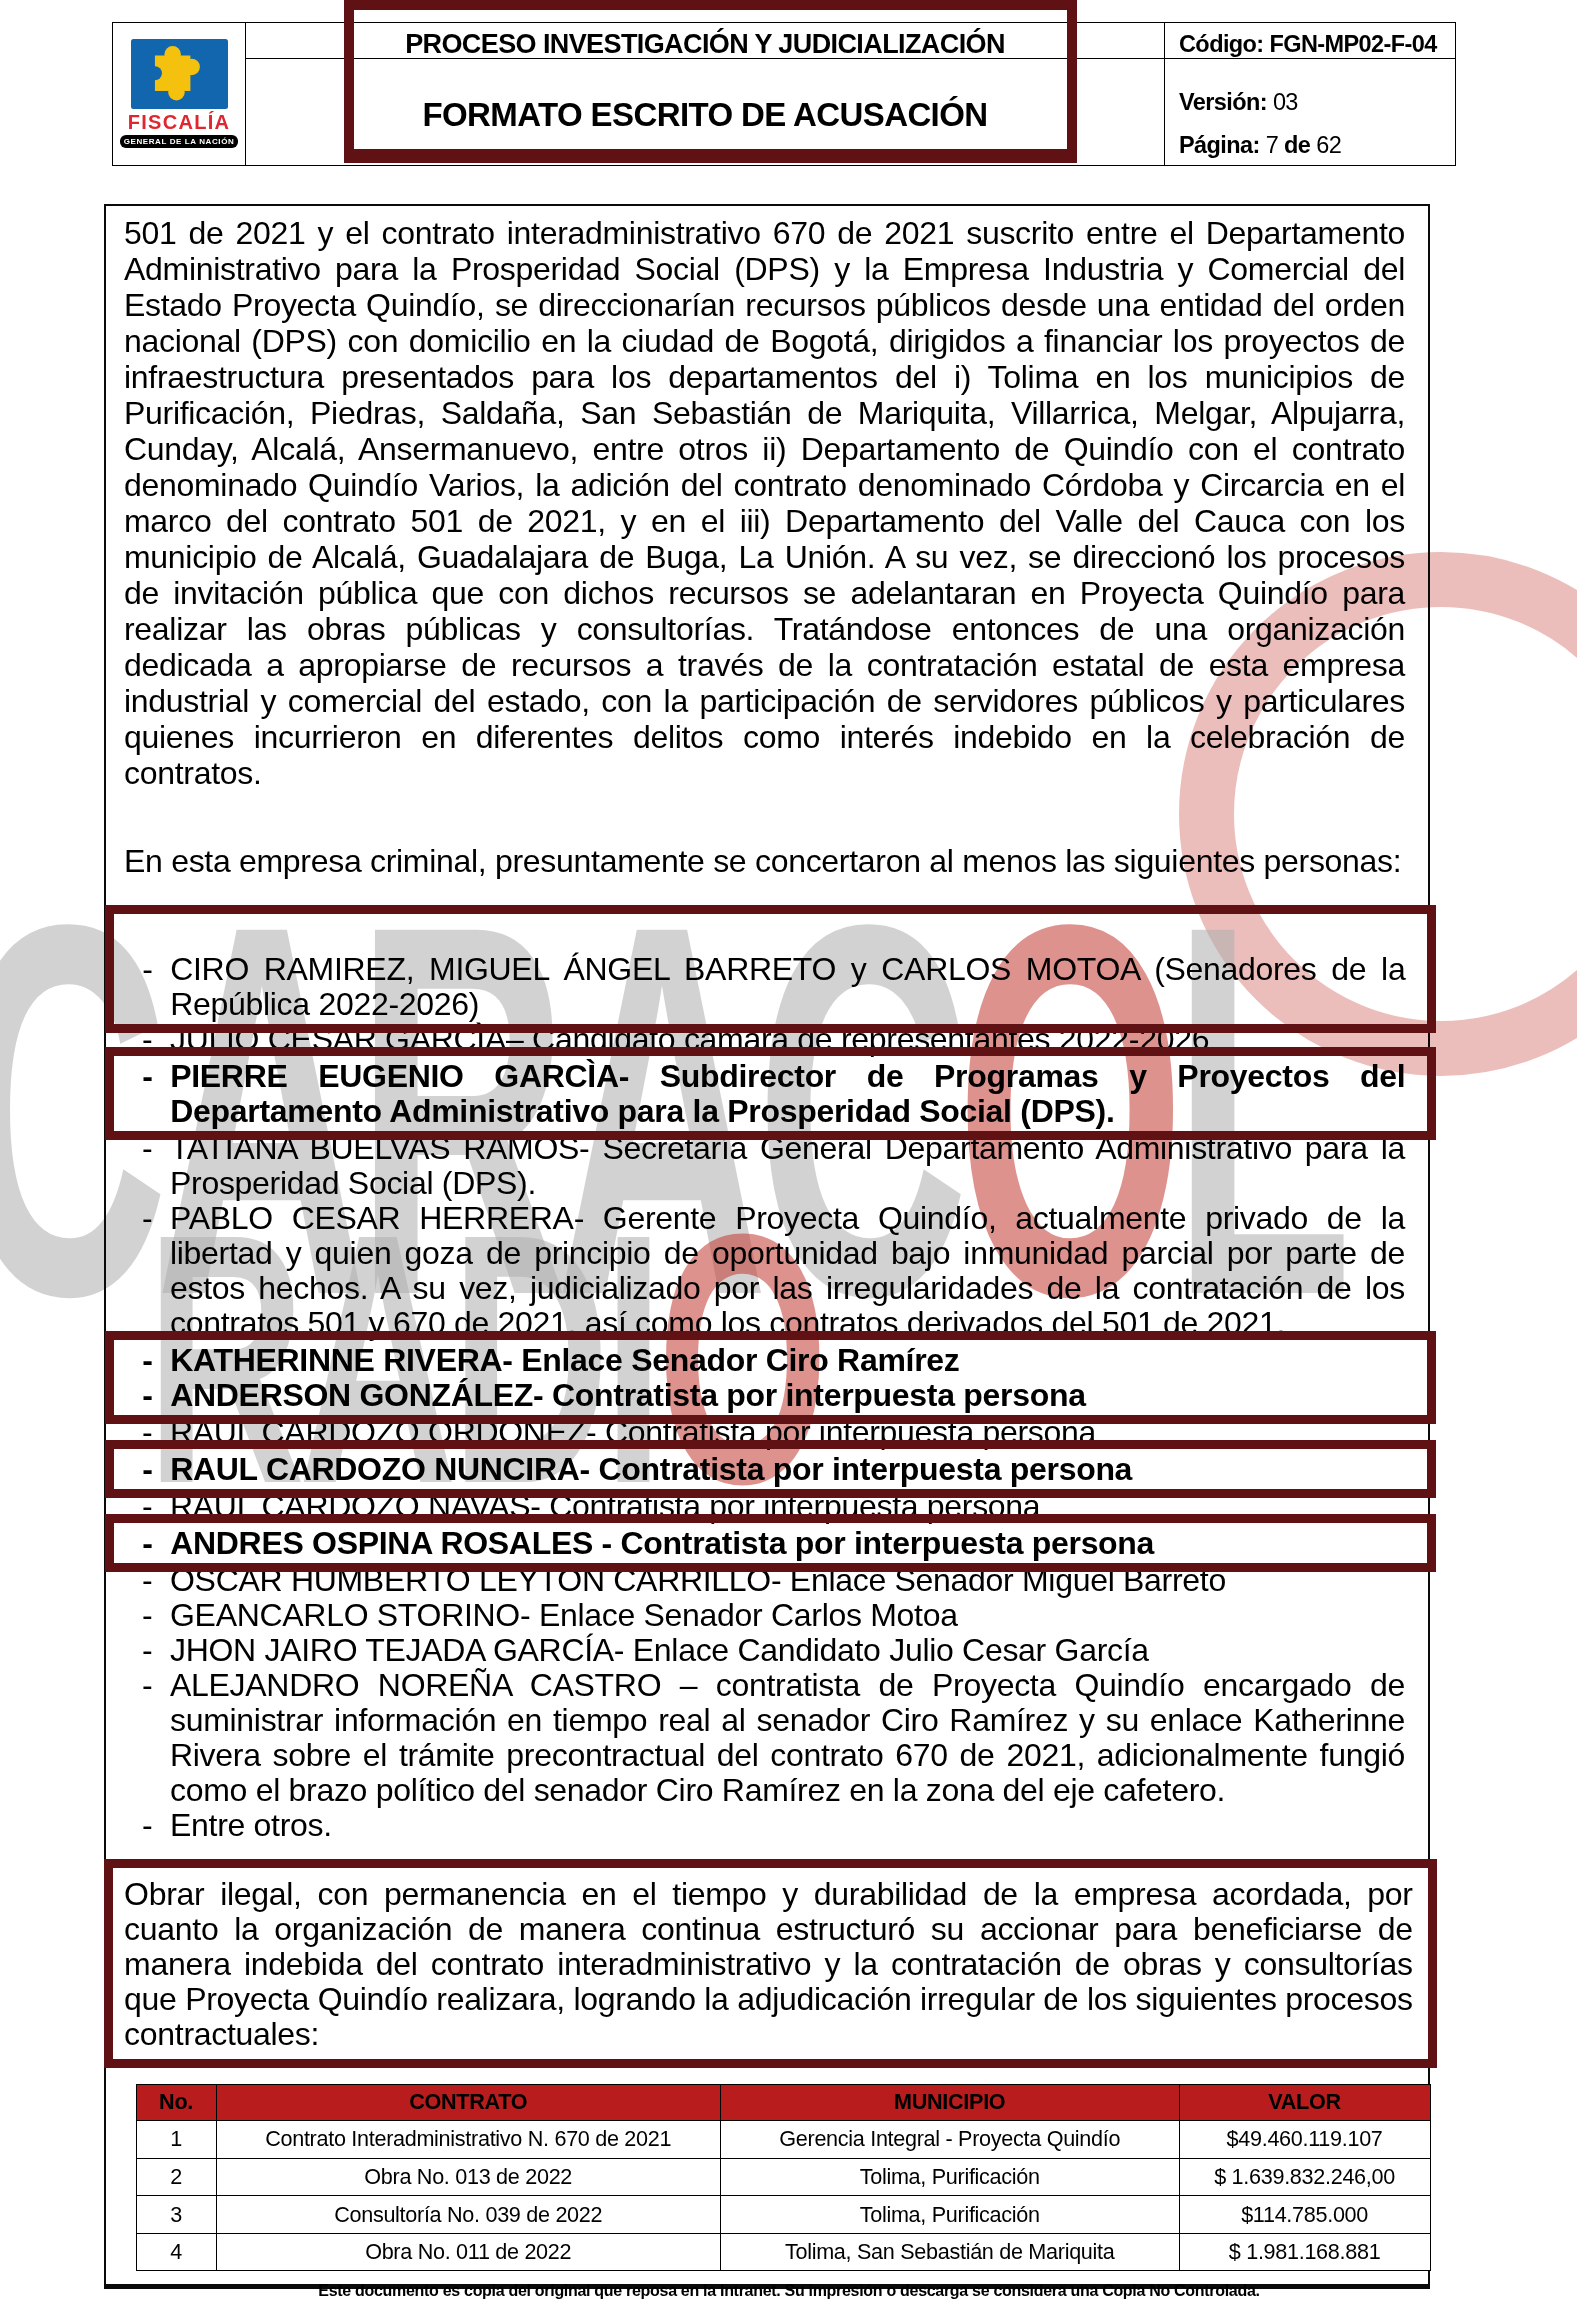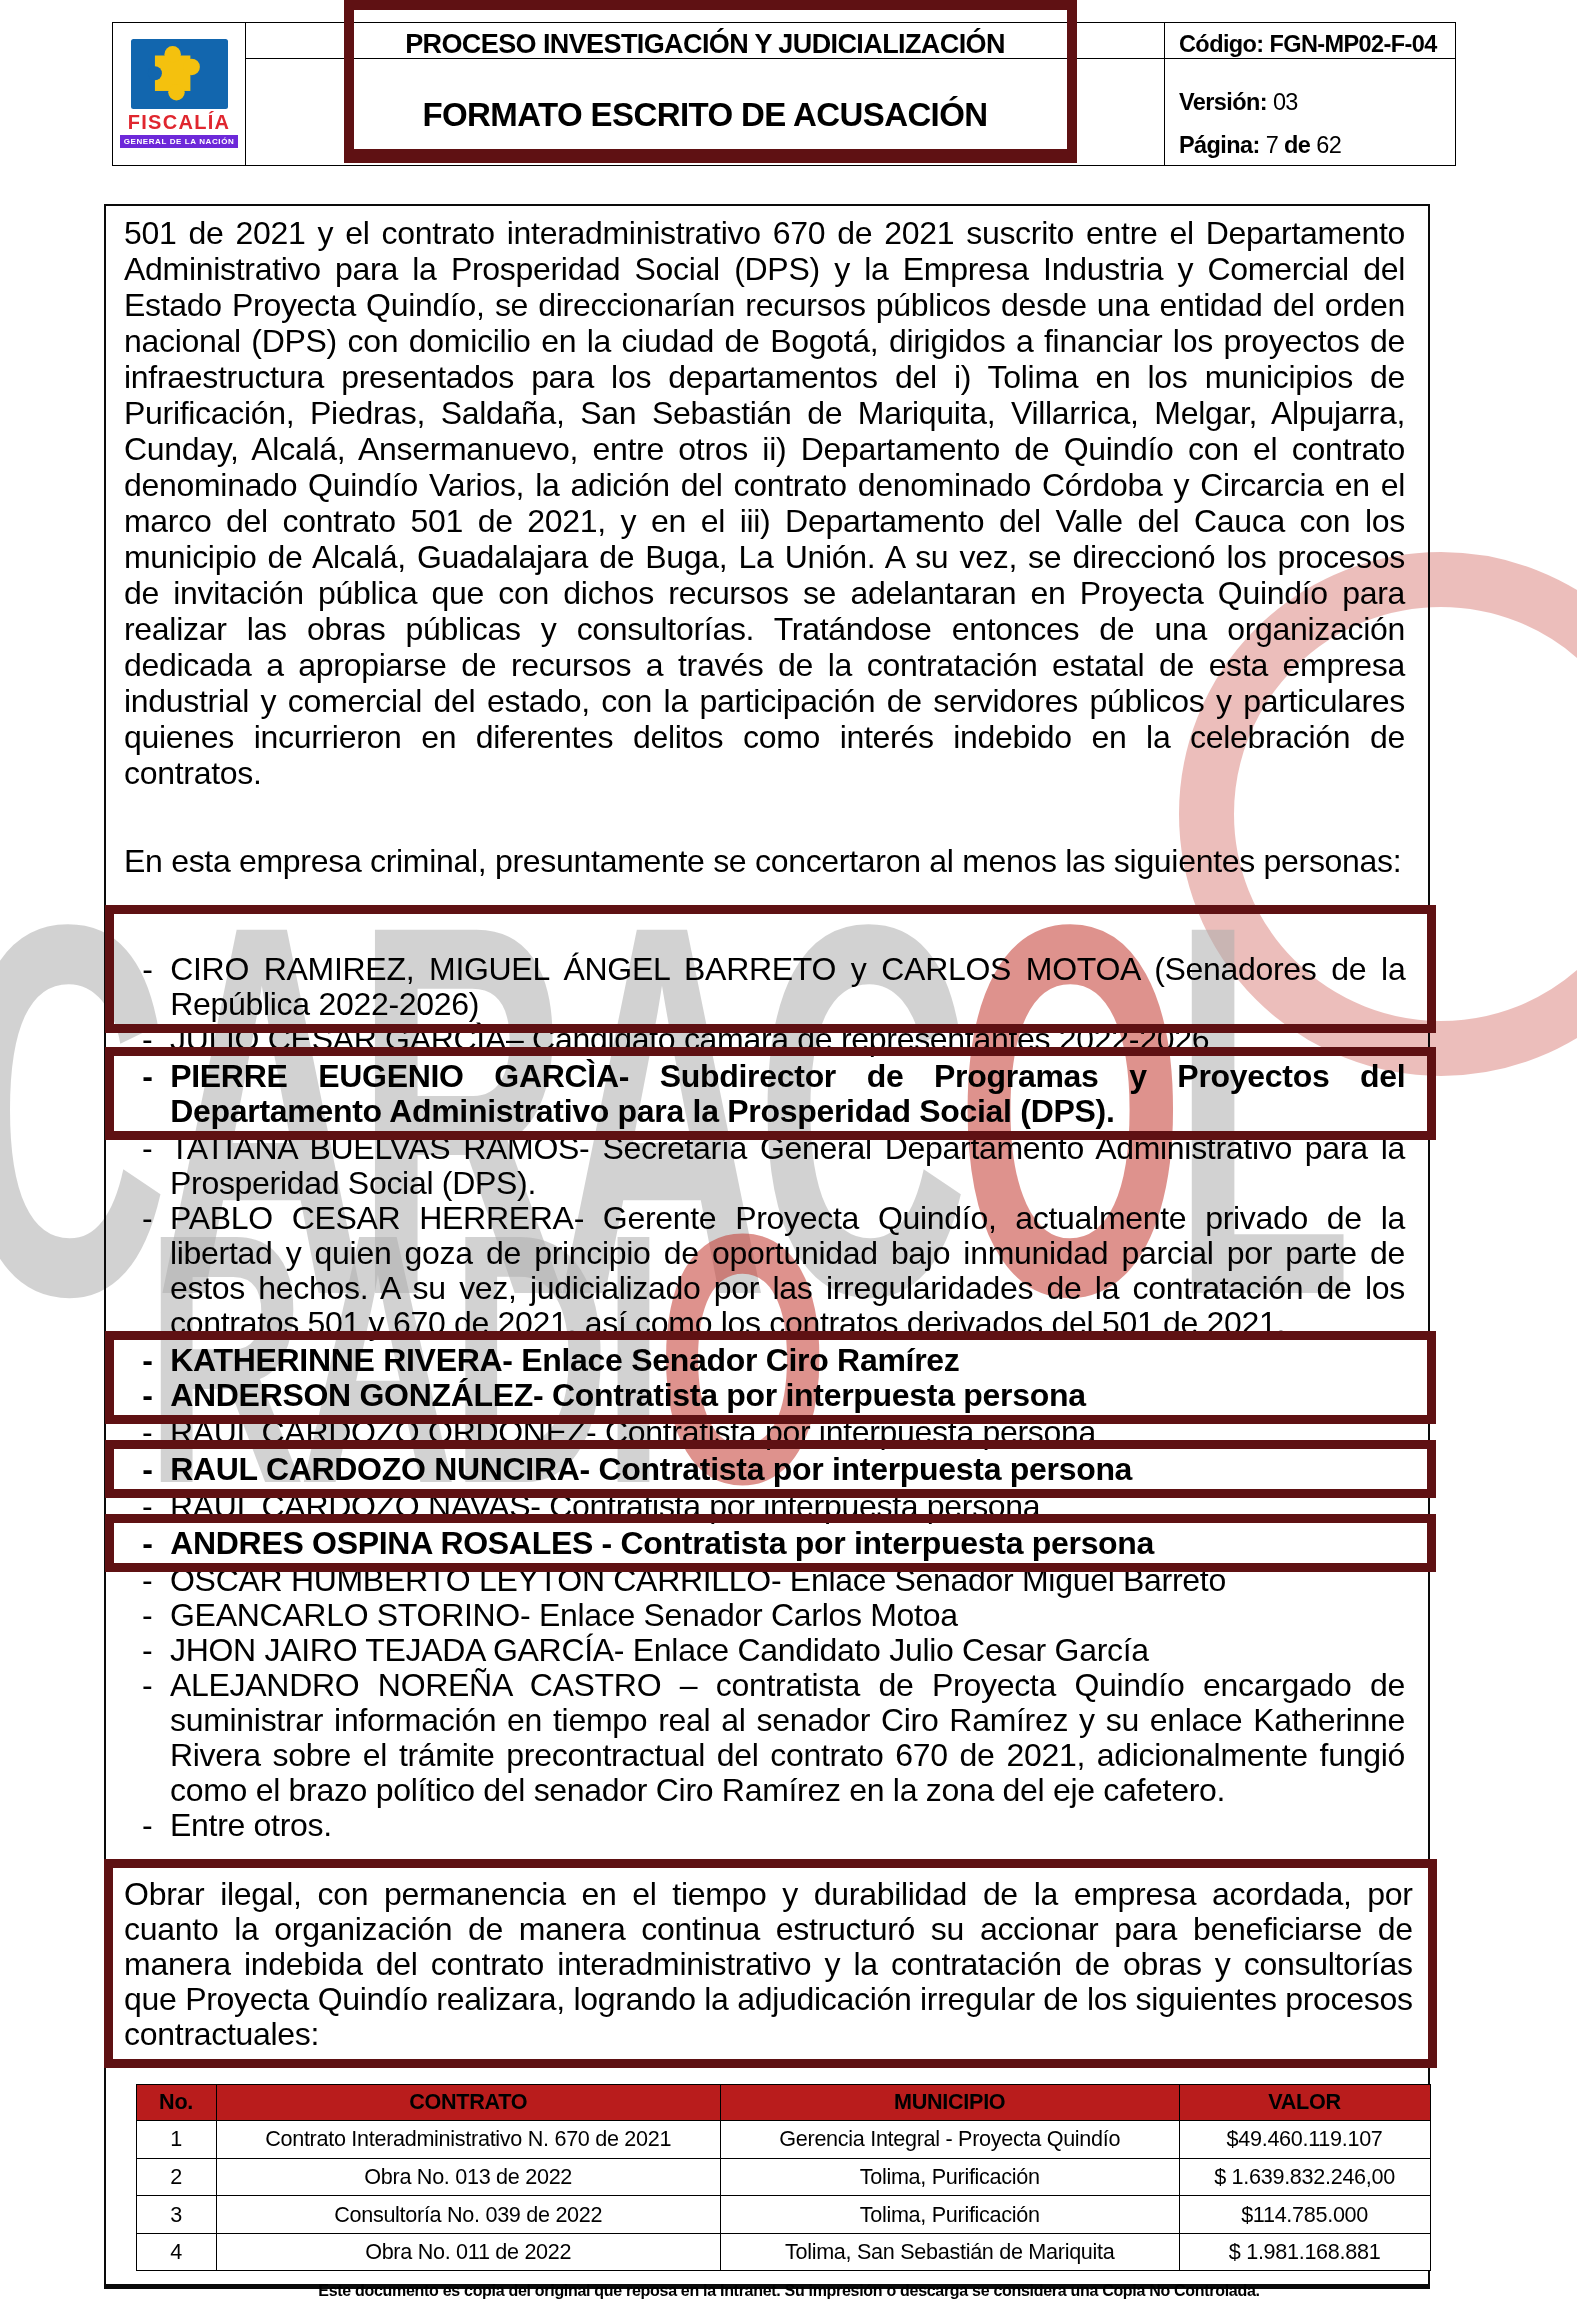--- a/index.html
+++ b/index.html
@@ -32,22 +32,22 @@
     position:absolute;z-index:2;
     left:112px;top:22px;width:1344px;height:144px;
     border:1.9px solid #000;
     display:flex;box-sizing:border-box;
   }
   .hdr-logo-cell{width:133px;border-right:1.9px solid #000;box-sizing:border-box;
     display:flex;flex-direction:column;align-items:center;}
   .logo-blue{margin-top:16px;width:97px;height:70px;background:#1266ae;border-radius:2.5px;
     display:flex;align-items:center;justify-content:center;}
   .logo-brand{margin-top:1.9px;color:#e0262f;font-weight:bold;font-size:20px;letter-spacing:1.3px;}
-  .logo-sub{margin-top:1.3px;background:#6d28d9;color:#fff;font-weight:bold;font-size:8px;
-    padding:1.9px 3.8px;letter-spacing:0.6px;}
+  .logo-sub{margin-top:1.3px;background:#000000;color:#fff;font-weight:bold;font-size:8px;
+    padding:1.9px 3.8px;letter-spacing:0.6px;border-radius:6px;}
   .hdr-mid-cell{flex:1;border-right:1.9px solid #000;box-sizing:border-box;position:relative;}
   .hdr-right-cell{width:290px;box-sizing:border-box;position:relative;}
   .hdr-row-split{position:absolute;left:0;right:0;top:35px;border-top:1.9px solid #000;}
   .hdr-proceso{position:absolute;left:0;right:0;top:6.4px;text-align:center;
     font-weight:bold;font-size:27px;letter-spacing:-0.6px;}
   .hdr-formato{position:absolute;left:0;right:0;top:73px;text-align:center;
     font-weight:bold;font-size:33px;letter-spacing:-0.6px;}
   .hdr-right-inner{position:absolute;left:14px;top:0;right:5.1px;height:100%;}
   .hdr-kv{position:absolute;font-size:23.5px;letter-spacing:-0.6px;white-space:nowrap;}
   .kv-b{font-weight:bold;}

